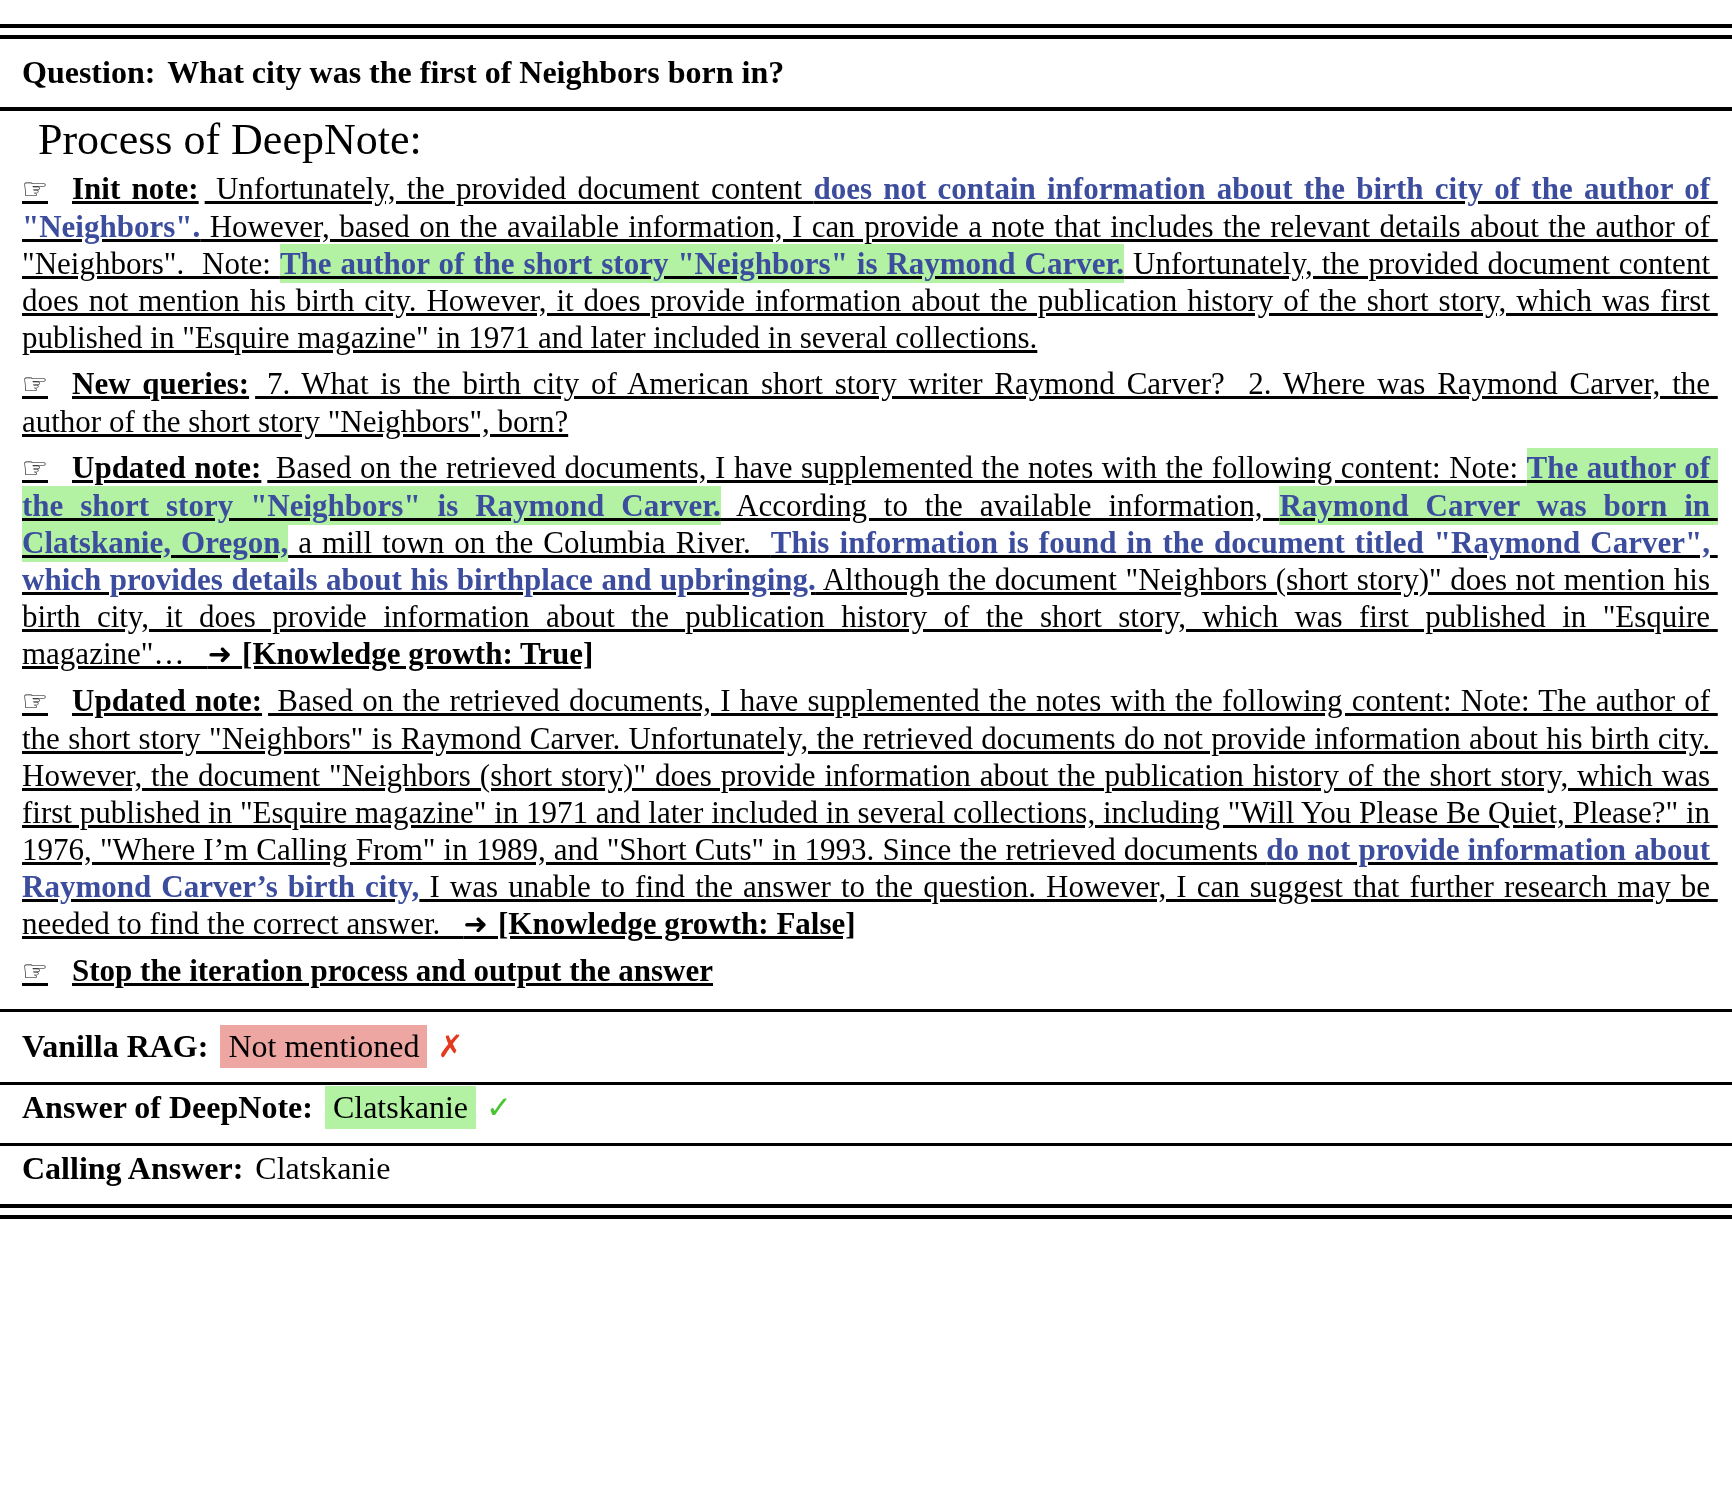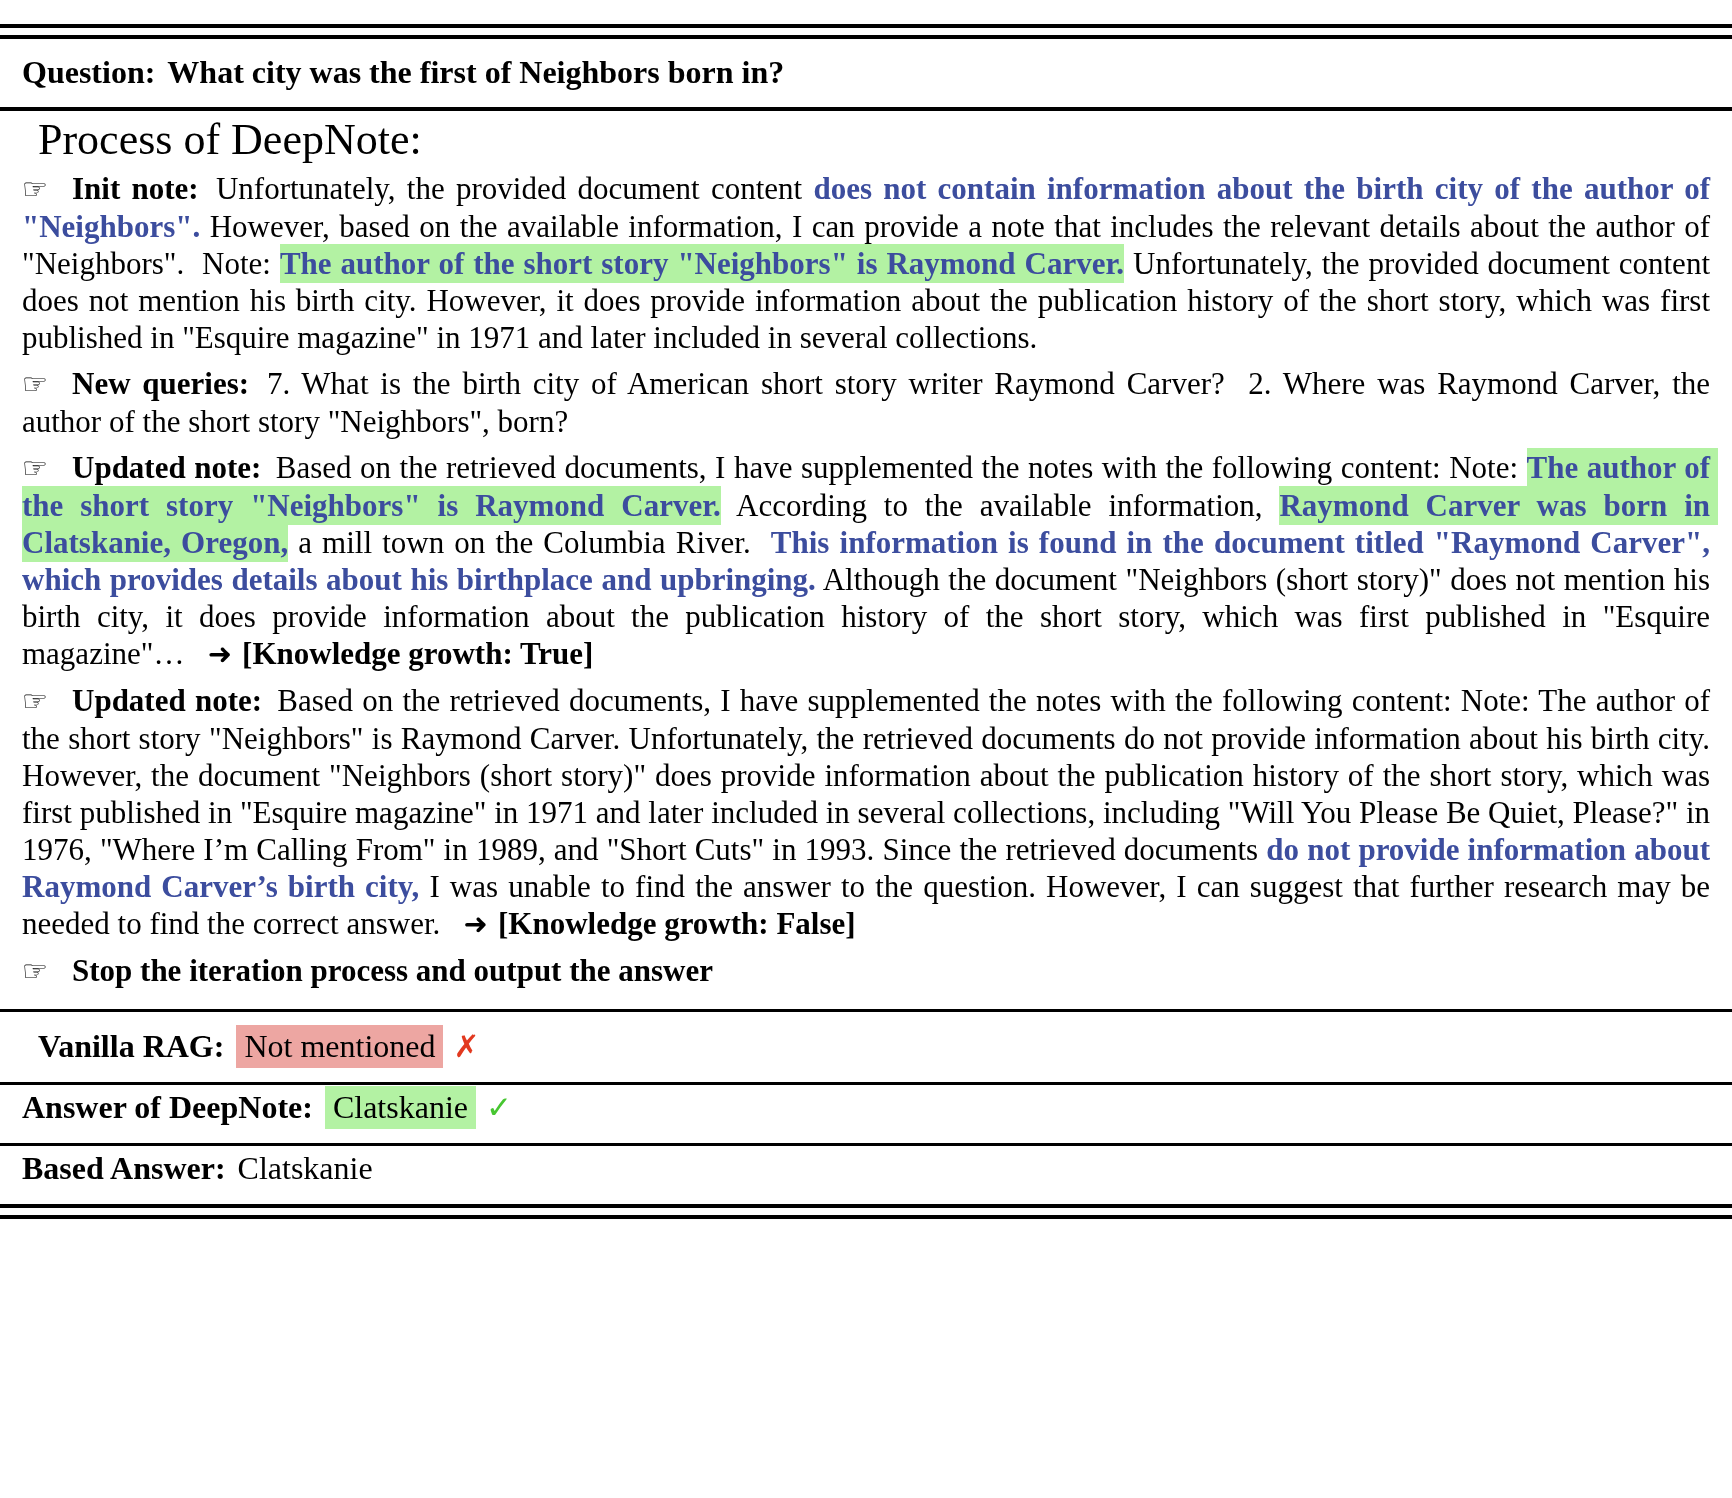--- a/index.html
+++ b/index.html
@@ -39,20 +39,21 @@
     font-weight: normal;
     line-height: 42px;
     margin: 2px 0 2px 16px;
   }
   .step {
     margin: 9px 0;
     font-size: 31px;
     line-height: 37px;
     text-align: justify;
     white-space: pre-wrap;
+    text-decoration: underline;
   }
   .marker {
     font-family: "DejaVu Sans", sans-serif;
     font-size: 29px;
     padding-right: 24px;
   }
   .seg.label { font-weight: bold; padding-right: 6px; }
   .seg.plain { color: #000; }
   .seg.blue { color: var(--blue, #3C4D9E); font-weight: bold; }
   .seg.bluehl {
@@ -62,21 +63,21 @@
     padding: 2px 0;
   }
   .seg.bold { font-weight: bold; }
   .seg.arrow {
     font-family: "DejaVu Sans", sans-serif;
     font-weight: bold;
     font-size: 29px;
   }
 
   
-  .answers-block { padding: 10px 22px 12px 38px; }
+  .answers-block { padding: 10px 22px 12px 22px; }
   .answer-row {
     font-size: 32px;
     line-height: 46px;
     padding: 1px 0;
   }
   .single-row { padding: 0 22px 14px 22px; font-size: 32px; line-height: 44px; }
   .row-label { font-weight: bold; padding-right: 12px; }
   .hl { padding: 3px 8px 4px 8px; }
   .red-hl { background: var(--red-hl, #EDA6A2); }
   .green-hl { background: var(--green-hl, #B3F2A3); }
@@ -126,21 +127,21 @@
 
   <div class="rule thin"></div>
 
   <div class="single-row">
     <span class="row-label">Answer of DeepNote:</span><span class="hl green-hl">Clatskanie</span><span class="mark check">✓</span>
   </div>
 
   <div class="rule thin"></div>
 
   <div class="single-row">
-    <span class="row-label">Based Answer:</span><span>Clatskanie</span>
+    <span class="row-label">Calling Answer:</span><span>Clatskanie</span>
   </div>
 
   <div class="double-rule">
     <div></div>
     <div></div>
   </div>
 
 </div>
 
 </body></html>

